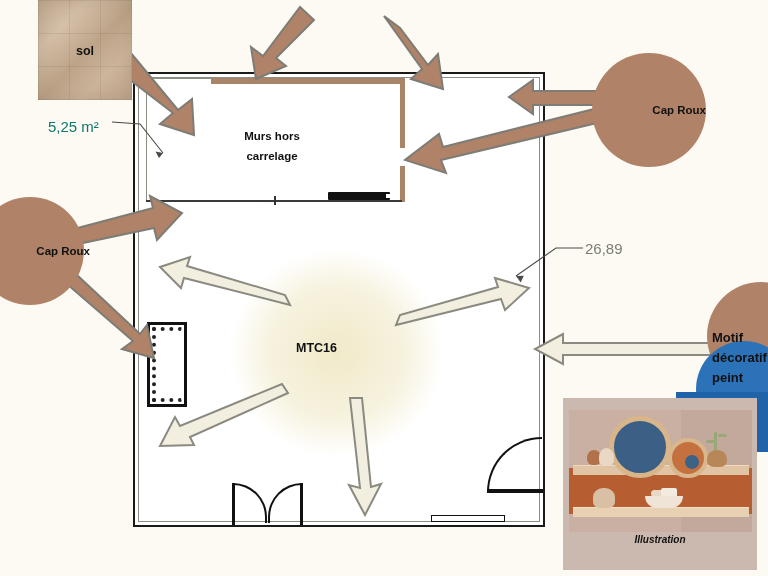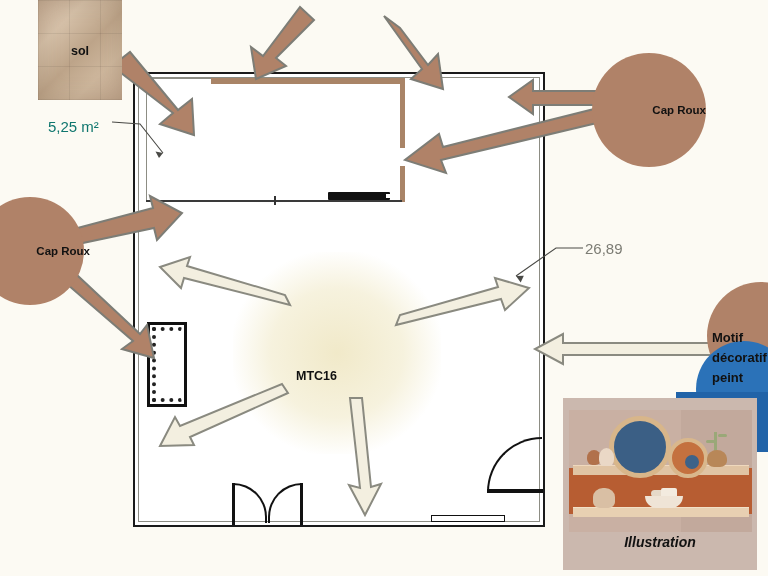--- a/index.html
+++ b/index.html
@@ -103,21 +103,21 @@
   .door-arc-r-sill{left:487px;top:489px;width:56px;height:4px;background:#111;}
 
   
   .win-bottom{
     left:431px;top:515px;width:74px;height:7px;
     border:1.5px solid #111;background:#fff;box-sizing:border-box;
   }
 
   
   .sol-swatch{
-    left:38px;top:0px;width:84px;height:100px;
+    left:38px;top:0px;width:94px;height:100px;
     background:
       linear-gradient(90deg, rgba(0,0,0,.07) 0 1px, rgba(0,0,0,0) 1px 100%) 0 0/31px 100%,
       linear-gradient(180deg, rgba(0,0,0,.07) 0 1px, rgba(0,0,0,0) 1px 100%) 0 0/100% 33px,
       linear-gradient(135deg,#c4ab93 0%,#d5c0a8 26%,#bda489 52%,#cdb69c 74%,#c1a68d 100%);
     box-shadow:inset 0 0 22px rgba(120,95,70,.25);
   }
   .mur-swatch{
     left:303px;top:4px;width:140px;height:72px;
     background:
       linear-gradient(120deg,#c9b49c 0%,#d9c6ae 30%,#c2ab91 58%,#d2bfa7 80%,#c5ae95 100%);
@@ -183,30 +183,30 @@
   .illu-ballBlue{position:absolute;left:116px;top:45px;width:14px;height:14px;border-radius:50%;background:#3d6288;}
   .illu-vaseD{position:absolute;left:138px;top:40px;width:20px;height:17px;border-radius:50% 50% 35% 35%;background:#b88758;}
   .illu-plant{position:absolute;left:145px;top:22px;width:3px;height:20px;background:#9aa878;}
   .illu-plant2{position:absolute;left:149px;top:24px;width:9px;height:3px;background:#9aa878;border-radius:3px;}
   .illu-plant3{position:absolute;left:137px;top:30px;width:9px;height:3px;background:#9aa878;border-radius:3px;}
   .illu-bowl{position:absolute;left:76px;top:86px;width:38px;height:12px;border-radius:0 0 14px 14px;background:#efe4d6;}
   .illu-bowl2{position:absolute;left:92px;top:78px;width:16px;height:10px;background:#f3ebdf;border-radius:2px;}
   .illu-bowl3{position:absolute;left:82px;top:80px;width:14px;height:7px;background:#e6d9c8;border-radius:7px;}
   .illu-caption{
     position:absolute;left:0;right:0;top:136px;text-align:center;
-    font-style:italic;font-weight:bold;font-size:14px;color:#111;
+    font-style:italic;font-weight:bold;font-size:10px;color:#111;
   }
 
   
   .lbl{position:absolute;color:#111;font-weight:bold;}
   #lbl-murs{
     left:223px;top:126px;width:98px;text-align:center;
     font-size:11.5px;line-height:1.75;
   }
-  #lbl-mtc{left:296px;top:341px;font-size:12.5px;margin-top:28px;}
+  #lbl-mtc{left:296px;top:341px;font-size:12.5px;}
   #lbl-area{left:48px;top:118px;font-size:15px;color:#0f766e;font-weight:normal;}
   #lbl-2689{left:585px;top:240px;font-size:15px;color:#7c7c74;font-weight:normal;}
 
   svg.ov{position:absolute;left:0;top:0;width:768px;height:576px;pointer-events:none;}
 </style>
 </head>
 <body>
 
 <div id="stage">
 
@@ -231,20 +231,24 @@
   <div class="abs door-jamb-l"></div>
   <div class="abs door-leaf-l"></div>
   <div class="abs door-leaf-r"></div>
   <div class="abs door-jamb-r"></div>
 
   <div class="abs door-arc-r"></div>
   <div class="abs door-arc-r-sill"></div>
 
   <div class="abs win-bottom"></div>
 
+  <div class="lbl" id="lbl-murs">
+    <span>Murs hors</span><br>
+    <span>carrelage</span>
+  </div>
   <div class="lbl" id="lbl-mtc">MTC16</div>
   <div class="lbl" id="lbl-area">5,25 m²</div>
   <div class="lbl" id="lbl-2689">26,89</div>
 
   <svg class="ov" viewBox="0 0 768 576">
     <defs>
       <style>
         .bArrow{fill:#B08268;stroke:#7d7d76;stroke-width:2;}
         .oArrow{fill:#F3EFE0;stroke:#8a8a80;stroke-width:2;}
         .leader{stroke:#4a4a46;stroke-width:1.1;fill:none;}

